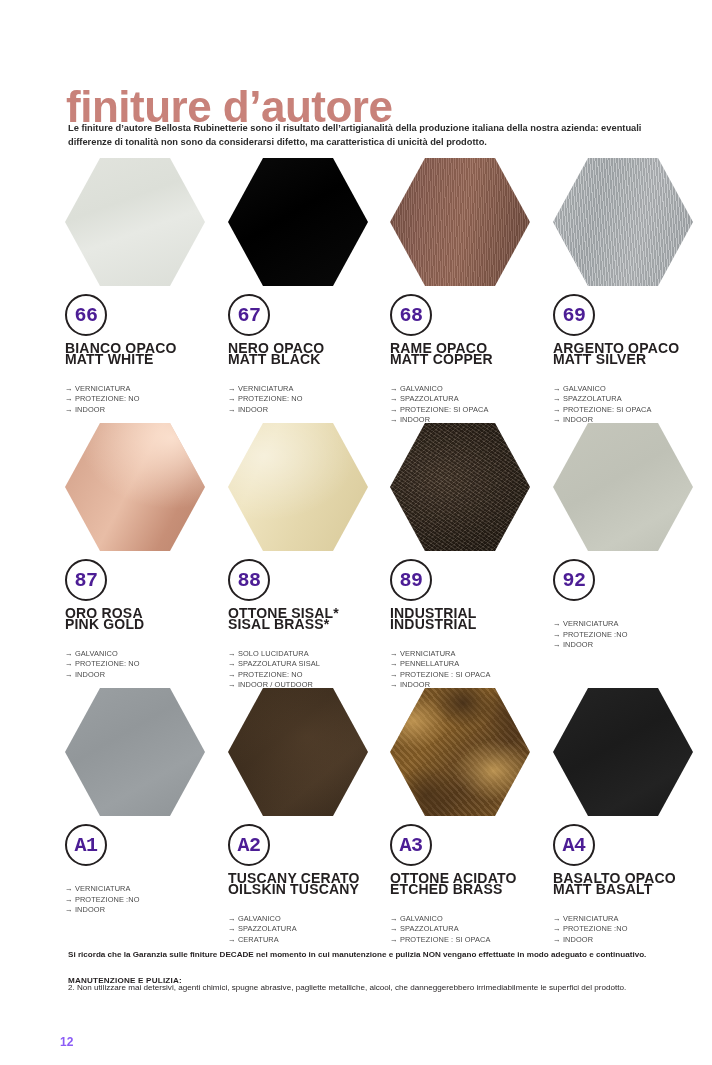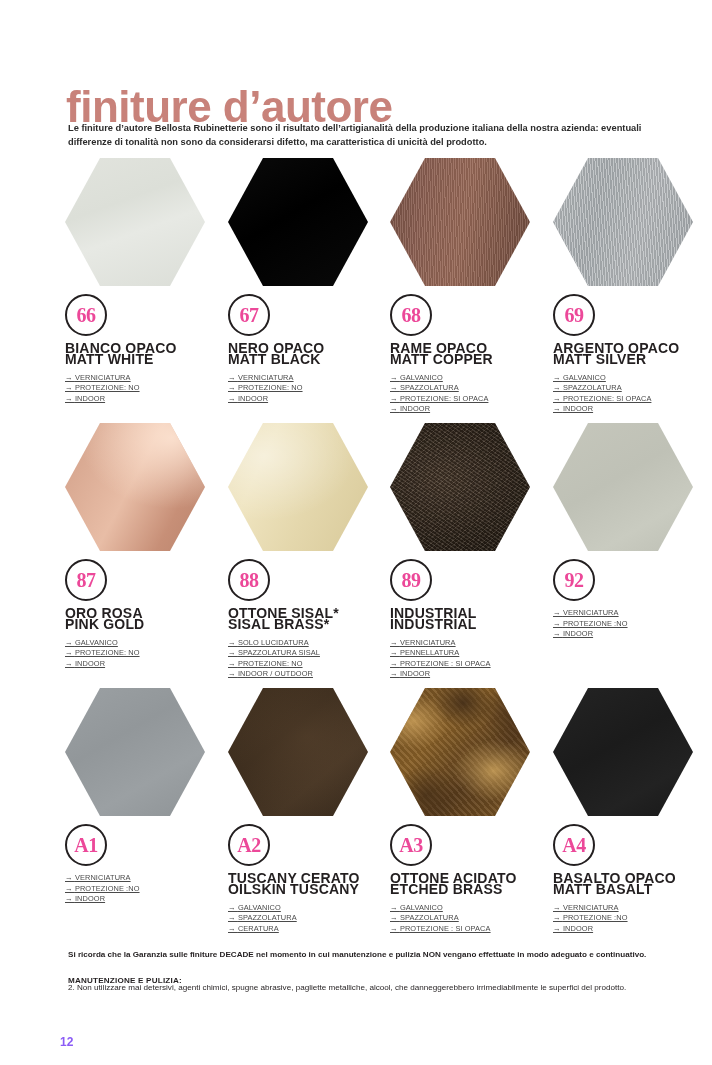--- a/index.html
+++ b/index.html
@@ -27,26 +27,26 @@
   .hexwrap{position:relative;width:140px;height:128px;}
   .hex{position:absolute;left:0;top:0;width:140px;height:128px;
        -webkit-clip-path:polygon(25% 0%,75% 0%,100% 50%,75% 100%,25% 100%,0% 50%);
        clip-path:polygon(25% 0%,75% 0%,100% 50%,75% 100%,25% 100%,0% 50%);
        overflow:hidden;}
   .hex .tex{position:absolute;inset:-10%;width:120%;height:120%;}
 
   
   .badge{position:relative;margin-top:8px;width:38px;height:38px;border-radius:50%;
          border:2.6px solid #231f20;display:flex;align-items:center;justify-content:center;
-         font-size:20px;font-weight:bold;letter-spacing:-0.5px;color:#ec4899;
-         font-family:Liberation Serif, serif;}
+         font-size:20px;font-weight:bold;letter-spacing:-0.5px;color:#4c1d95;
+         font-family:Liberation Mono, monospace;}
   .names{margin-top:7px;font-size:14px;line-height:11.3px;font-weight:bold;
          letter-spacing:0.18px;color:#231f20;text-transform:uppercase;}
-  .specs{margin-top:7px;font-size:7.4px;line-height:10.6px;color:#4a4a4a;
-         letter-spacing:0.1px;text-transform:uppercase;text-decoration:underline;}
+  .specs{margin-top:18px;font-size:7.4px;line-height:10.6px;color:#4a4a4a;
+         letter-spacing:0.1px;text-transform:uppercase;}
   .specs div{white-space:nowrap;}
   .arr{font-size:7.6px;}
 
   
   .warn{position:absolute;left:68px;top:941px;width:620px;font-size:8.1px;
         line-height:12px;font-weight:bold;color:#231f20;}
   .mtitle{position:absolute;left:68px;top:968px;font-size:8.1px;font-weight:bold;
           color:#231f20;letter-spacing:0.2px;}
   .mlist{position:absolute;left:68px;top:982px;width:620px;font-size:8.1px;
          line-height:11.6px;color:#231f20;}

